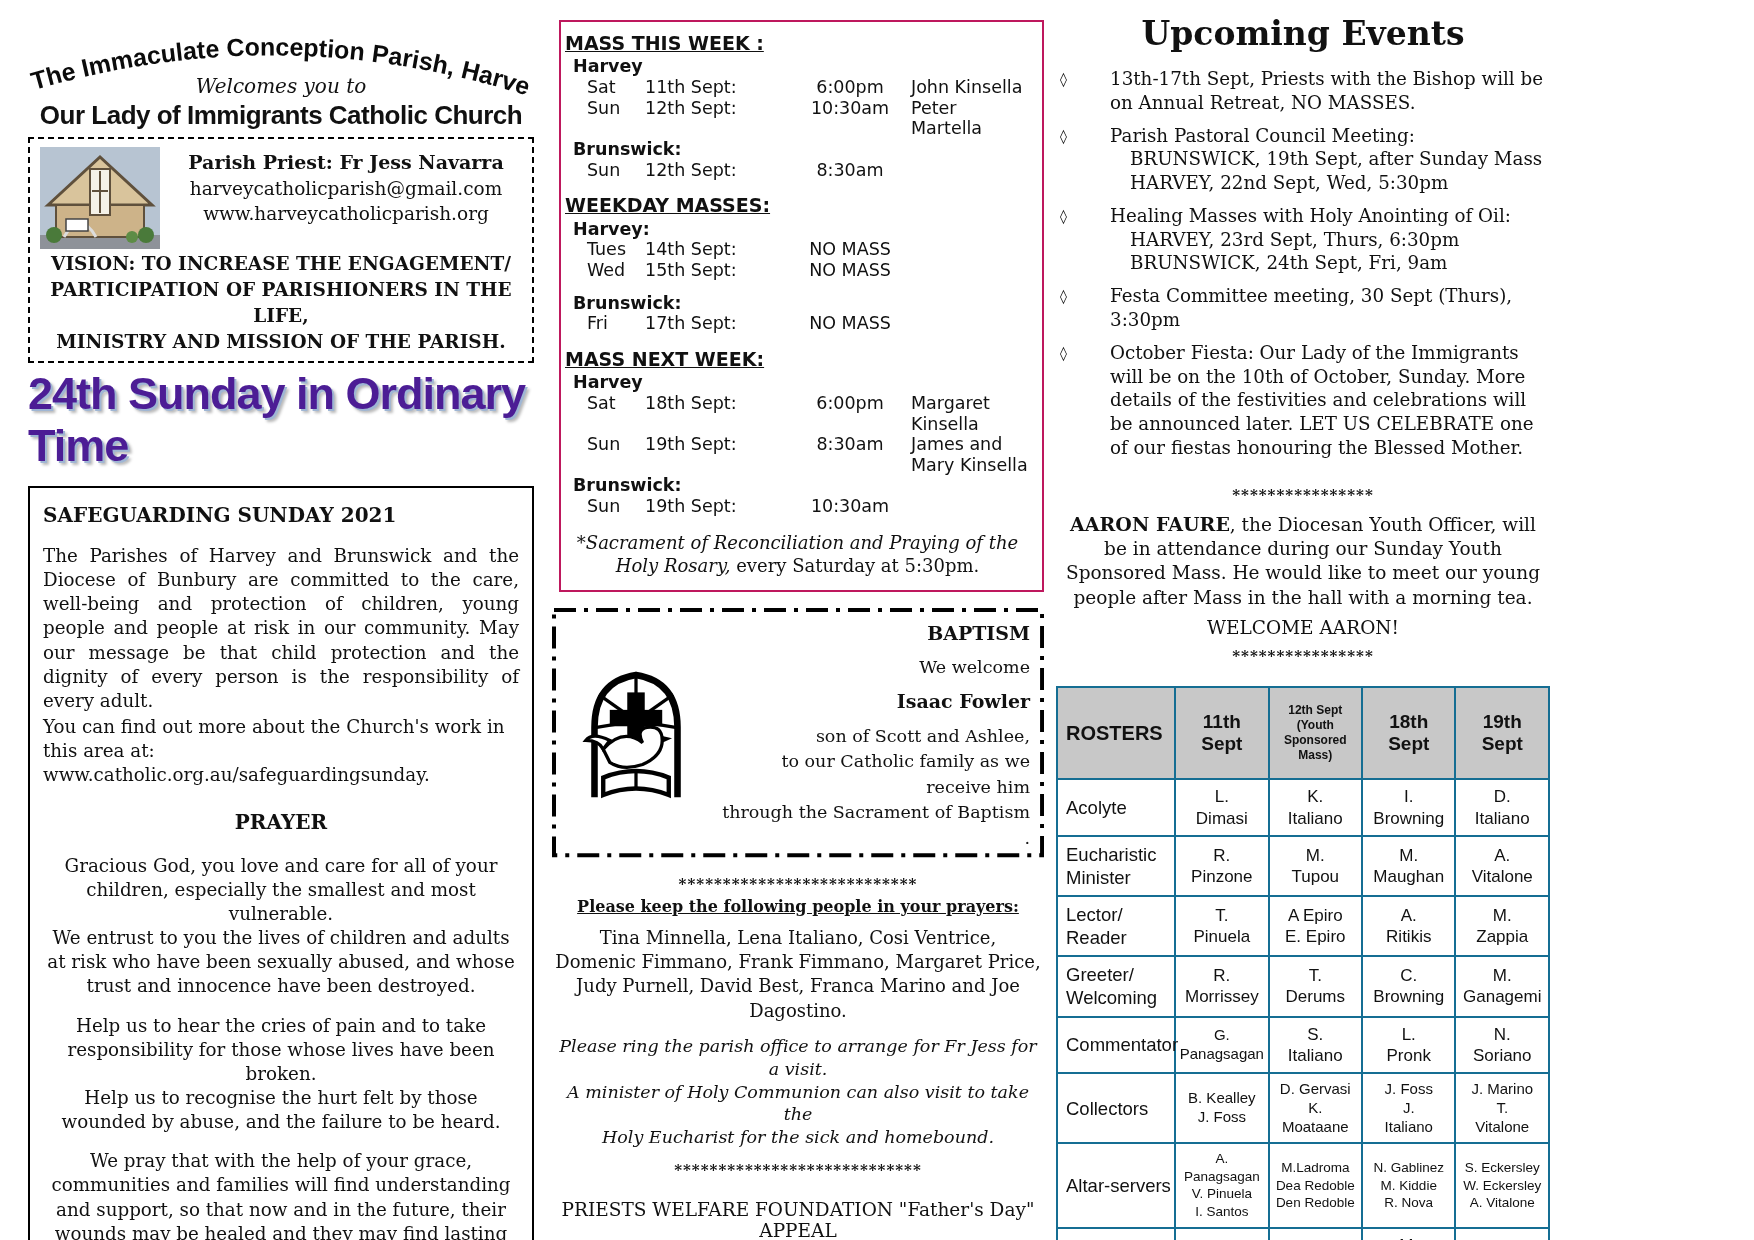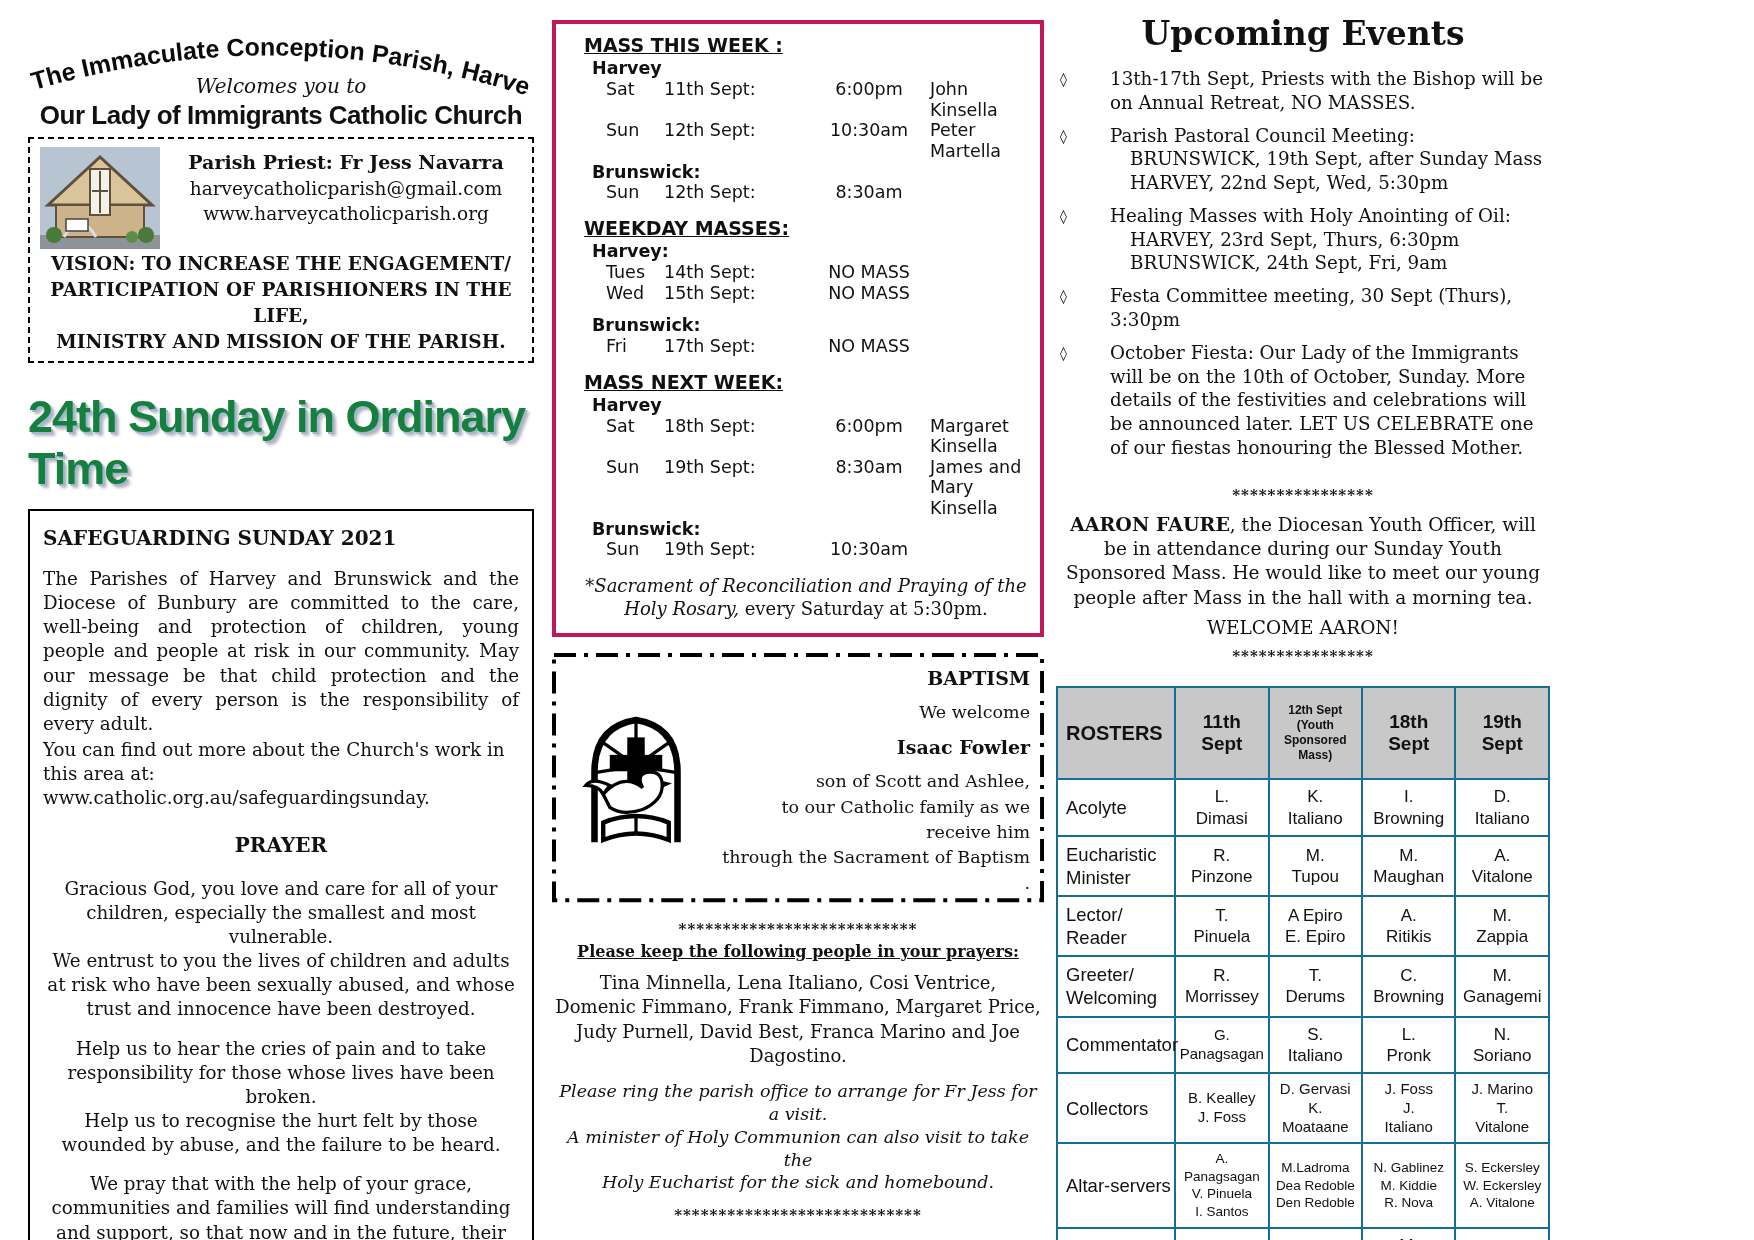--- a/index.html
+++ b/index.html
@@ -25,33 +25,33 @@
   .parish-box{border:2px dashed #000;margin-top:6px;padding:8px 10px 6px 10px;}
   .pb-row{display:flex;gap:10px;}
   .church-photo{width:120px;height:102px;flex-shrink:0;}
   .pb-contact{flex:1;text-align:center;font-size:18.5px;line-height:1.4;padding-top:2px;}
   .pb-priest{font-weight:bold;font-size:19px;}
   .pb-line2{display:flex;justify-content:center;gap:34px;}
   .pb-vision{font-weight:bold;font-size:18.5px;text-align:center;line-height:1.4;margin-top:2px;}
 
   
   .headline{font-family:"Liberation Sans",sans-serif;font-weight:bold;font-size:45px;
-            color:#15803d;letter-spacing:-1px;margin-top:28px;
+            color:#4c1d95;letter-spacing:-1px;margin-top:5px;
             text-shadow:2px 2px 0 #9fb6d4, 4px 4px 3px #b9b9b9;}
 
   
   .safe-box{border:2px solid #000;margin-top:14px;padding:14px 13px;font-size:18.3px;line-height:1.32;}
   .safe-title{text-align:left;font-weight:bold;font-size:20px;margin-bottom:16px;}
   .safe-box p{margin:0 0 2px 0;}
   .prayer-title{text-align:center;font-weight:bold;font-size:20px;margin:22px 0 18px 0;}
   .prayer-p{text-align:center;margin:0 0 15px 0 !important;}
 
   
-  .mass-box{border:4px solid #be185d;padding:10px 12px 12px 28px;
-            font-family:"DejaVu Sans",sans-serif;font-size:17.5px;line-height:1.18;}
+  .mass-box{border:2px solid #be185d;padding:10px 12px 12px 4px;
+            font-family:"DejaVu Sans",sans-serif;font-size:17.5px;line-height:1.18;margin-left:7px;}
   .mass-title{font-weight:bold;font-size:19px;text-decoration:underline;margin-bottom:2px;}
   .mass-loc{font-weight:bold;padding-left:8px;}
   .mrow{display:flex;padding-left:22px;}
   .c-day{width:58px;flex-shrink:0;}
   .c-date{width:144px;flex-shrink:0;}
   .c-time{width:122px;flex-shrink:0;text-align:center;}
   .c-name{} .gap12{height:12px;} .gap14{height:14px;}
   .recon{font-family:"DejaVu Serif",serif;font-size:18px;text-align:center;margin-top:14px;line-height:1.3;}
   .recon i{font-style:italic;}
 

